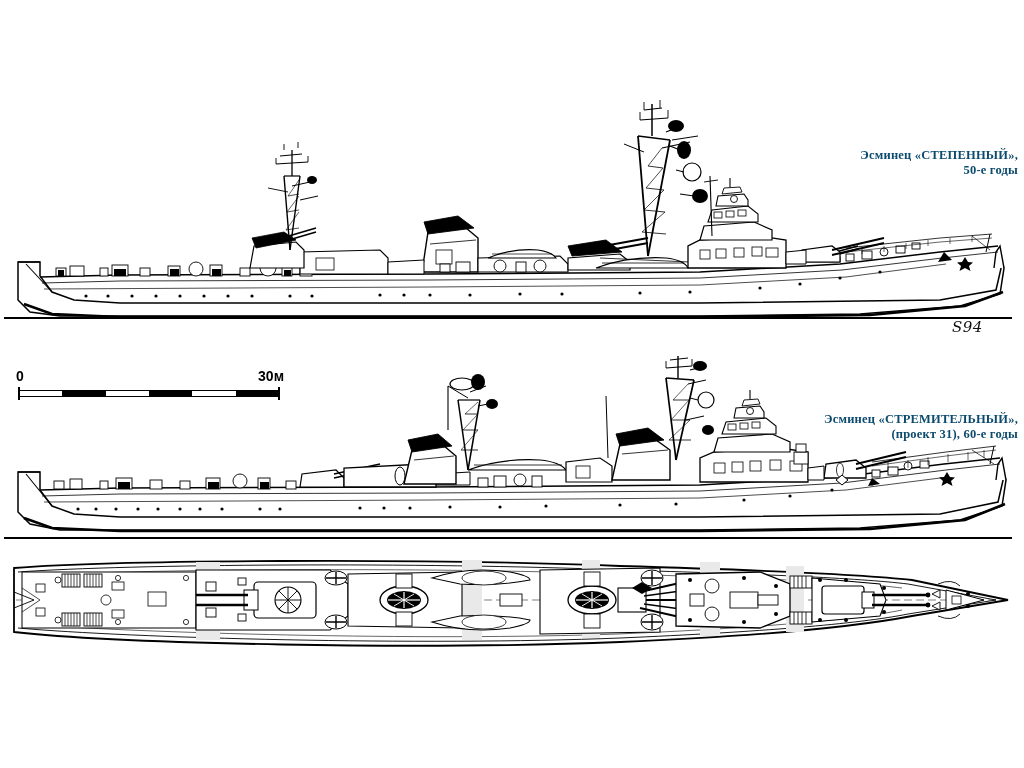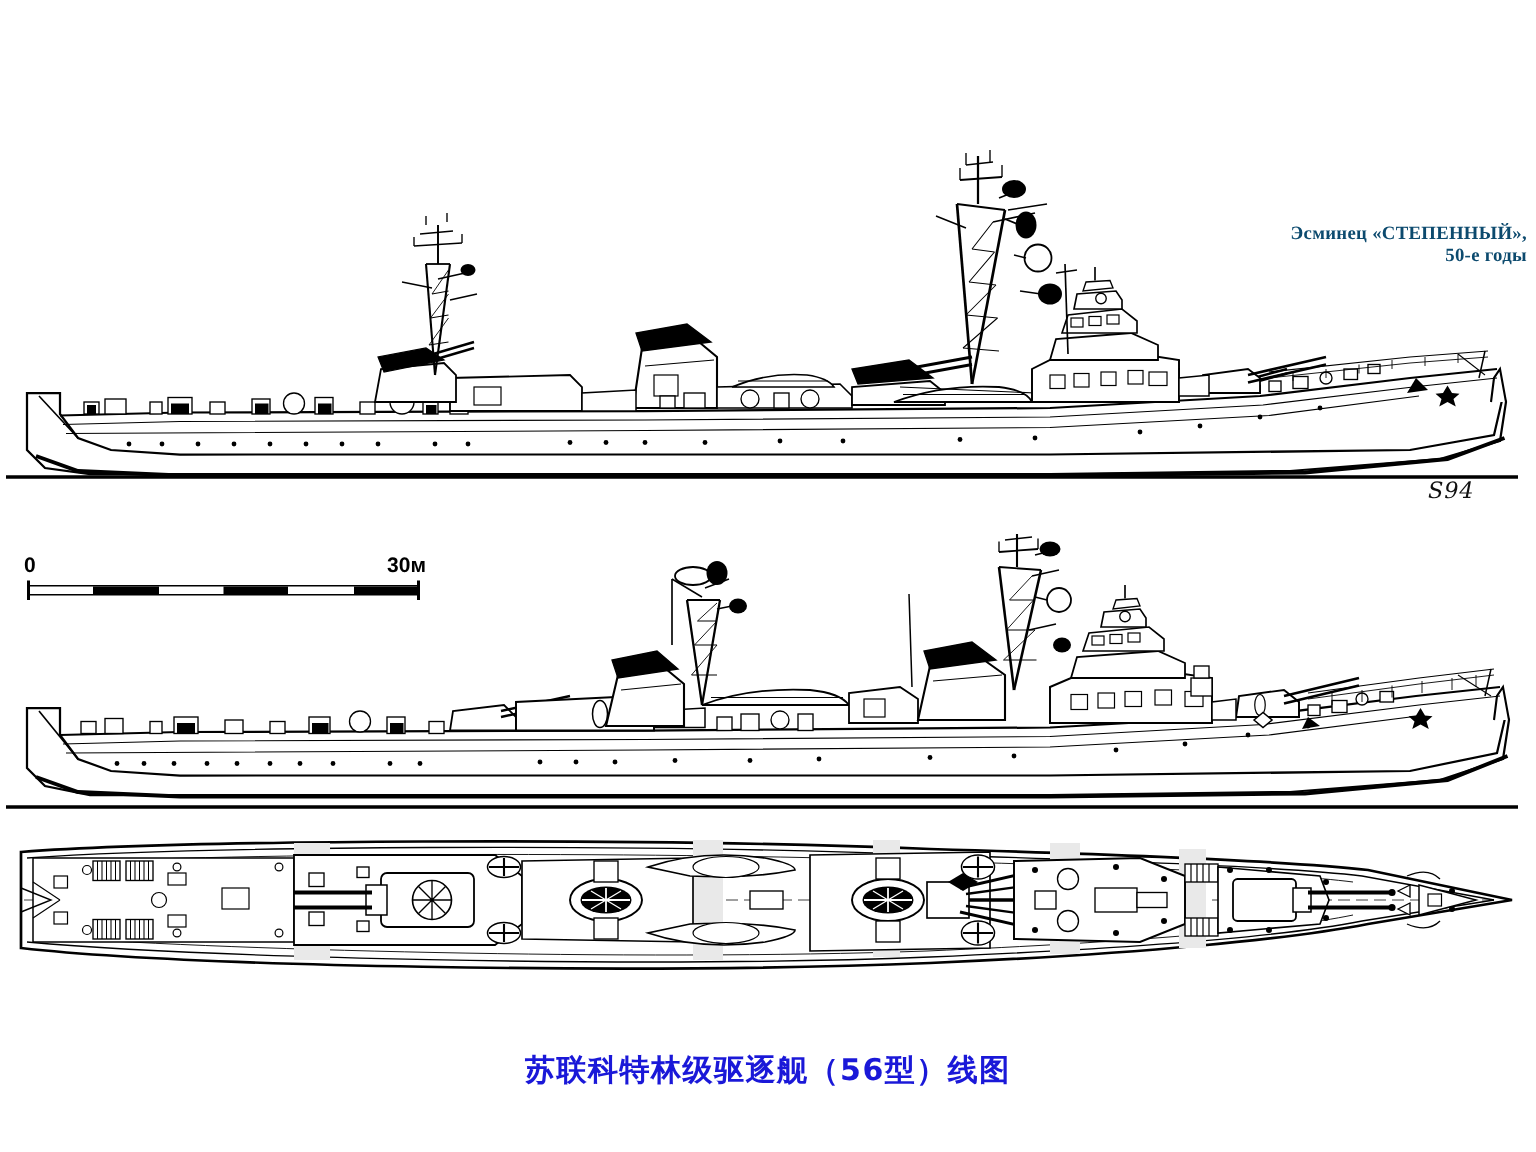--- a/index.html
+++ b/index.html
@@ -736,18 +736,21 @@
     <div class="sb-cap l"></div>
     <div class="sb-cap r"></div>
   </div>
 
   <div class="label-ru" id="label-1-ru">
     <span>Эсминец «СТЕПЕННЫЙ»,</span>
     <span class="ln2">50-е годы</span>
   </div>
 
 
+  <div class="label-ru" id="label-2-ru">
+    <span>Эсминец «СТРЕМИТЕЛЬНЫЙ»,</span>
+    <span class="ln2">(проект 31), 60-е годы</span>
+  </div>
 
   <div id="signature">S94</div>
 
-  <div id="caption-main">苏联科特林级驱逐舰（56型）线图</div>
 
 </div>
 
 </body></html>

